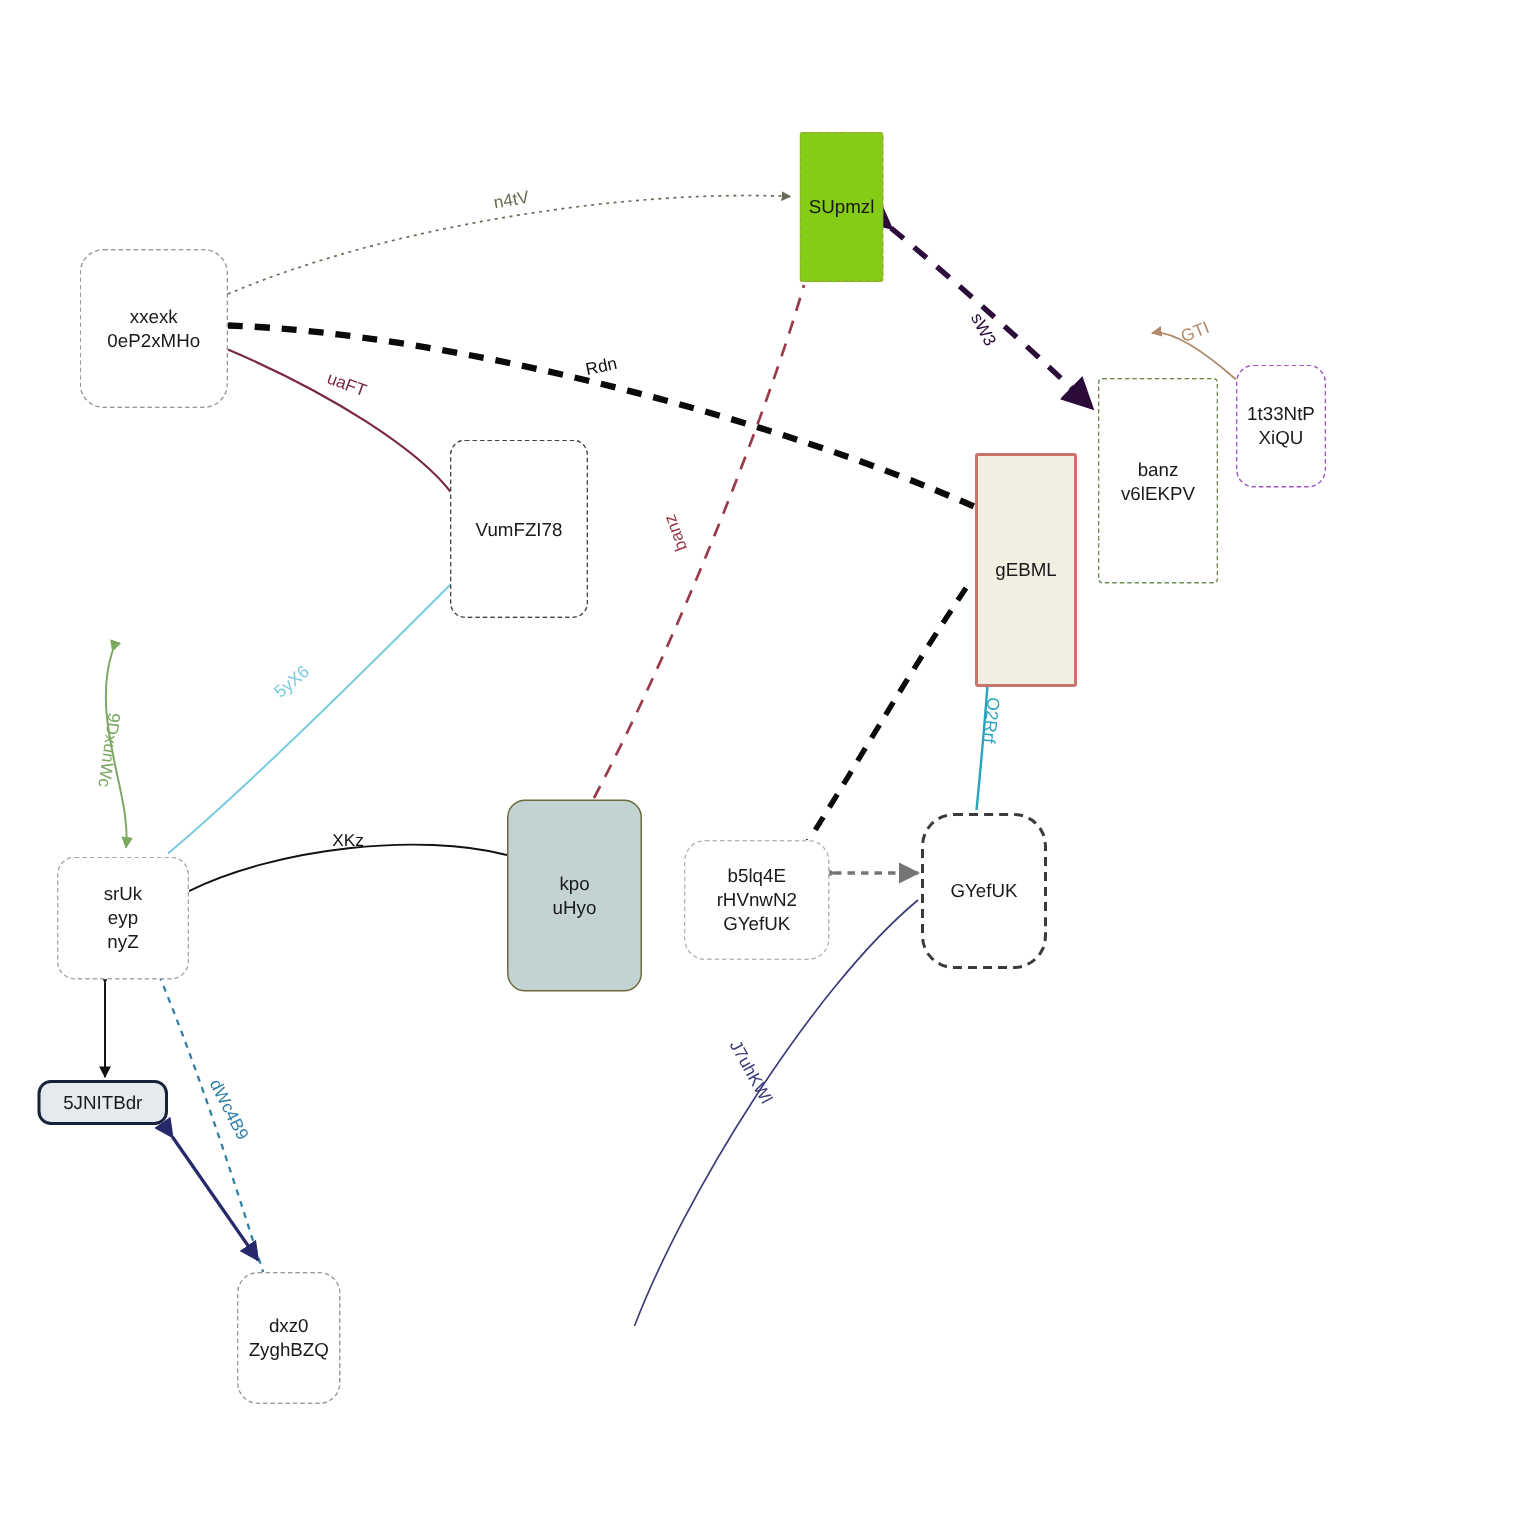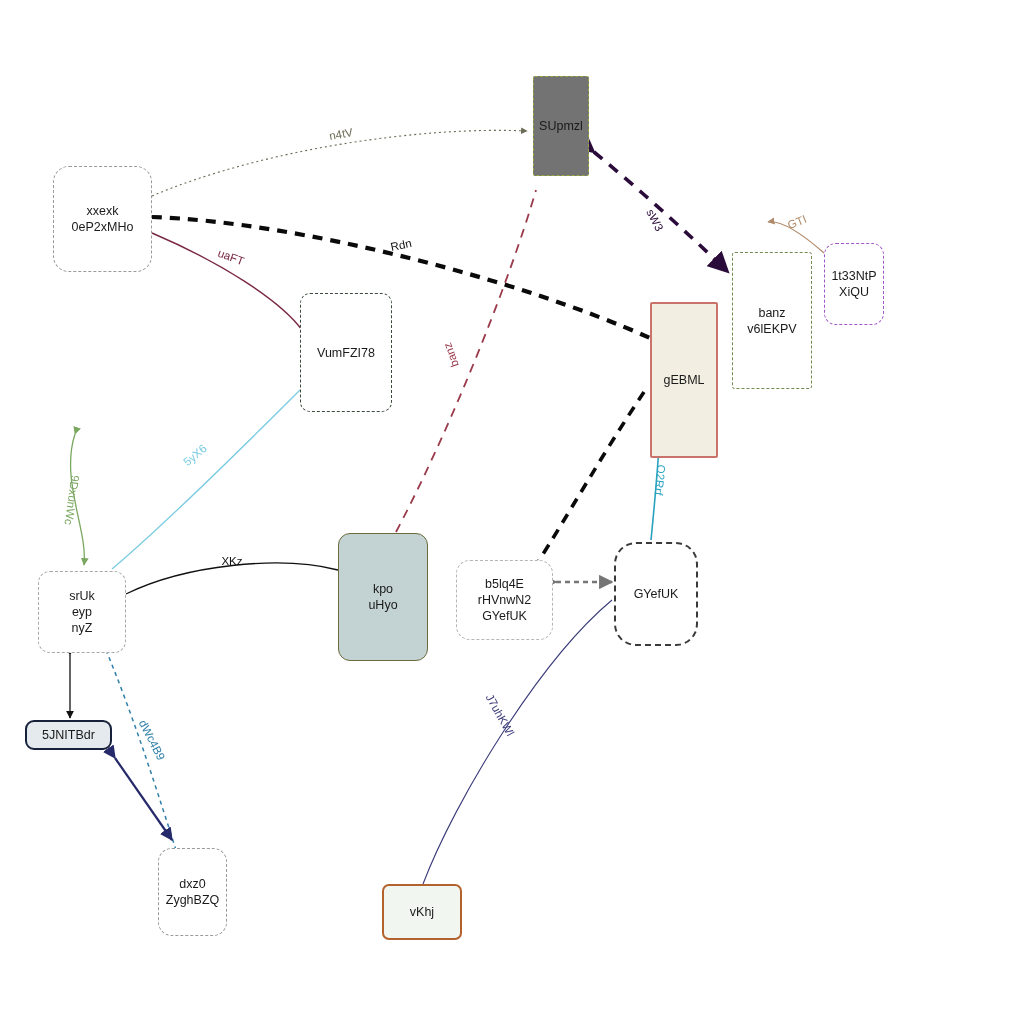--- a/index.html
+++ b/index.html
@@ -157,33 +157,32 @@
     <div class="edge-label" style="color: rgb(176, 138, 106); left: 797px; top: 222px; transform: translate(-50%, -50%) rotate(-22deg);">GTI</div>
     <div class="edge-label" style="color: rgb(154, 58, 74); left: 451px; top: 355px; transform: translate(-50%, -50%) rotate(250deg);">banz</div>
     <div class="edge-label" style="color: rgb(121, 203, 224); left: 195px; top: 455px; transform: translate(-50%, -50%) rotate(-40deg);">5yX6</div>
     <div class="edge-label" style="color: rgb(122, 168, 96); left: 72px; top: 500px; transform: translate(-50%, -50%) rotate(98deg);">9DxunWc</div>
     <div class="edge-label" style="color: rgb(17, 17, 17); left: 232px; top: 561px; transform: translate(-50%, -50%) rotate(0deg);">XKz</div>
     <div class="edge-label" style="color: rgb(47, 127, 168); left: 152px; top: 740px; transform: translate(-50%, -50%) rotate(63deg);">dWc4B9</div>
     <div class="edge-label" style="color: rgb(42, 163, 191); left: 660px; top: 480px; transform: translate(-50%, -50%) rotate(96deg);">O2Rrf</div>
     <div class="edge-label" style="color: rgb(59, 59, 122); left: 500px; top: 715px; transform: translate(-50%, -50%) rotate(61deg);">J7uhKWl</div>
     <div class="node" style="left: 53px; top: 166px; width: 99px; height: 106px; background: rgb(255, 255, 255); border-radius: 16px; border-style: dashed; border-width: 1.1px; border-color: rgb(154, 154, 154);"><span>xxexk
 0eP2xMHo</span></div>
-    <div class="node" style="left: 533px; top: 76px; width: 56px; height: 100px; background: #737373; border-radius: 2px; border-style: dashed; border-width: 1.6px; border-color: rgb(147, 168, 62); text-align: center;"><span>SUpmzl</span></div>
+    <div class="node" style="left: 533px; top: 88px; width: 56px; height: 100px; background: #84cc16; border-radius: 2px; border-style: dashed; border-width: 1.6px; border-color: rgb(147, 168, 62); text-align: center;"><span>SUpmzl</span></div>
     <div class="node" style="left: 732px; top: 252px; width: 80px; height: 137px; background: rgb(255, 255, 255); border-radius: 3px; border-style: dashed; border-width: 1.5px; border-color: rgb(111, 138, 82);"><span>banz
 v6lEKPV</span></div>
     <div class="node" style="left: 824px; top: 243px; width: 60px; height: 82px; background: rgb(255, 255, 255); border-radius: 12px; border-style: dashed; border-width: 1.5px; border-color: rgb(160, 85, 200);"><span>1t33NtP
 XiQU</span></div>
     <div class="node" style="left: 650px; top: 302px; width: 68px; height: 156px; background: rgb(242, 239, 226); border-radius: 2px; border-style: solid; border-width: 2px; border-color: rgb(201, 115, 106);"><span>gEBML</span></div>
     <div class="node" style="left: 300px; top: 293px; width: 92px; height: 119px; background: rgb(255, 255, 255); border-radius: 10px; border-style: dashed; border-width: 1.3px; border-color: rgb(60, 74, 60);"><span>VumFZI78</span></div>
     <div class="node" style="left: 38px; top: 571px; width: 88px; height: 82px; background: rgb(255, 255, 255); border-radius: 12px; border-style: dashed; border-width: 1.1px; border-color: rgb(168, 168, 168);"><span>srUk
 eyp
 nyZ</span></div>
     <div class="node" style="left: 338px; top: 533px; width: 90px; height: 128px; background: rgb(195, 210, 210); border-radius: 12px; border-style: solid; border-width: 1.7px; border-color: rgb(107, 107, 60);"><span>kpo
 uHyo</span></div>
     <div class="node" style="left: 456px; top: 560px; width: 97px; height: 80px; background: rgb(255, 255, 255); border-radius: 14px; border-style: dashed; border-width: 1.1px; border-color: rgb(182, 182, 182);"><span>b5lq4E
 rHVnwN2
 GYefUK</span></div>
     <div class="node" style="left: 614px; top: 542px; width: 84px; height: 104px; background: rgb(255, 255, 255); border-radius: 22px; border-style: dashed; border-width: 2.1px; border-color: rgb(58, 58, 58);"><span>GYefUK</span></div>
     <div class="node" style="left: 25px; top: 720px; width: 87px; height: 30px; background: rgb(228, 234, 238); border-radius: 9px; border-style: solid; border-width: 2.2px; border-color: rgb(23, 33, 58);"><span>5JNITBdr</span></div>
     <div class="node" style="left: 158px; top: 848px; width: 69px; height: 88px; background: rgb(255, 255, 255); border-radius: 14px; border-style: dashed; border-width: 1.1px; border-color: rgb(154, 154, 154);"><span>dxz0
 ZyghBZQ</span></div>
-    <div class="node" style="left: 382px; top: 884px; width: 80px; height: 56px; background: rgb(242, 246, 240); border-radius: 7px; border-style: solid; border-width: 2px; border-color: rgb(180, 98, 44);"><span>vKhj</span></div>
   </div>
 
 </body></html>

